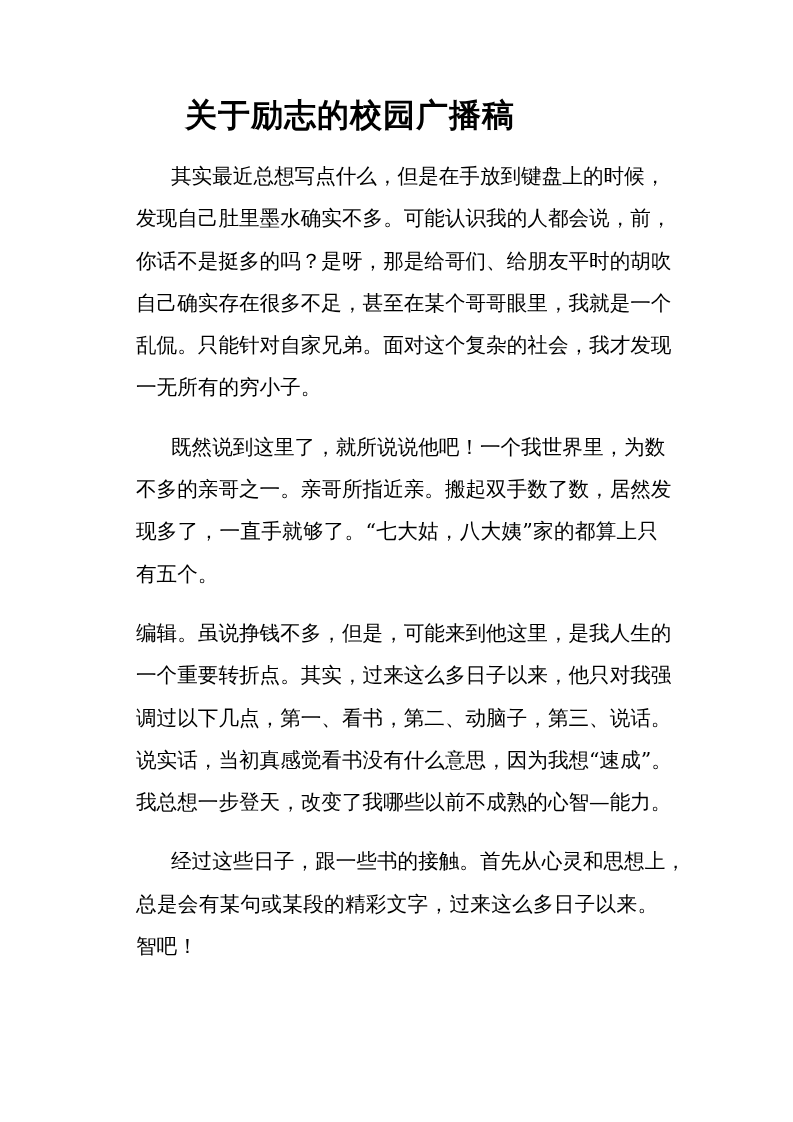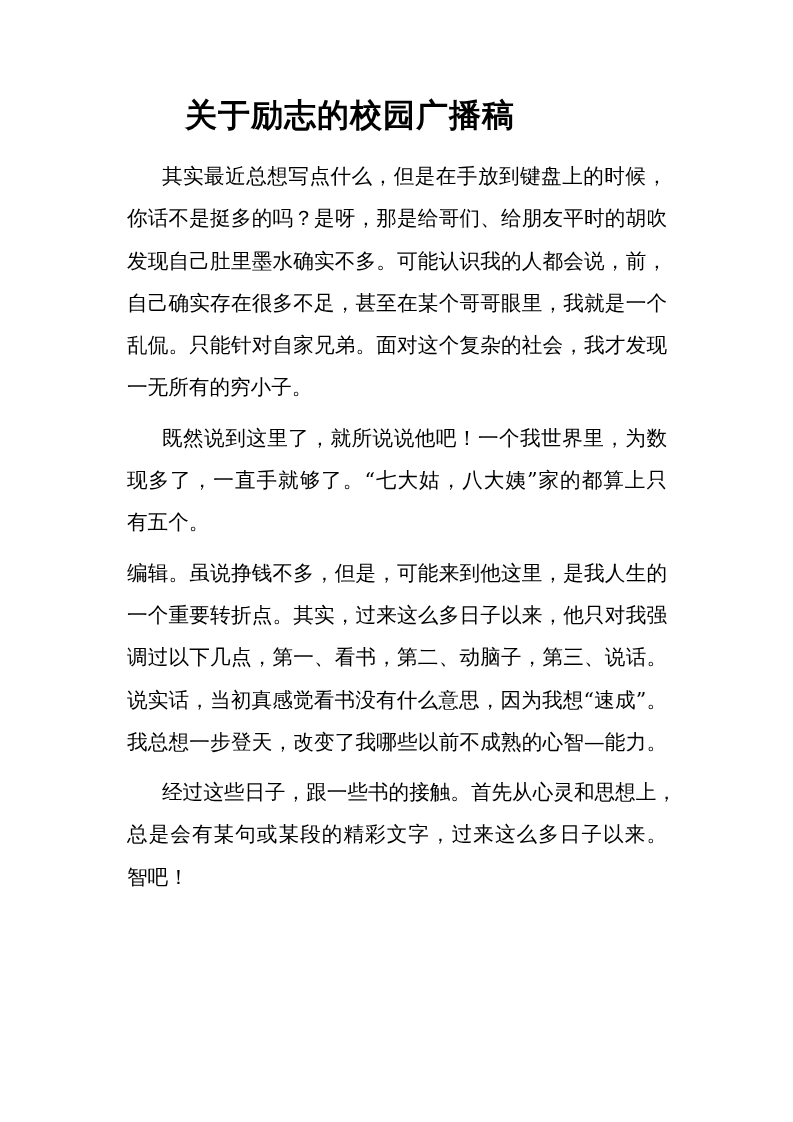--- a/index.html
+++ b/index.html
@@ -29,21 +29,21 @@
   }
   .content {
     margin: 17px 0 0 119px;
     width: 556px;
     font-family: "DejaVu Serif", "Liberation Serif", serif;
     font-size: 20.6px;
     line-height: 42.3px;
     color: #000000;
   }
   .para {
-    margin: 8px;
+    margin: 17px;
     padding: 0;
   }
   .line {
     display: block;
     text-align: justify;
     text-align-last: justify;
     text-justify: inter-character;
     white-space: nowrap;
   }
   .line.first {
@@ -57,29 +57,30 @@
 <body>
 
 <div class="page">
 
   <h1 class="doc-title">关于励志的校园广播稿</h1>
 
   <div class="content">
 
     <p class="para">
       <span class="line first">其实最近总想写点什么，但是在手放到键盘上的时候，</span>
+      <span class="line">发现自己肚里墨水确实不多。可能认识我的人都会说，前，</span>
       <span class="line">你话不是挺多的吗？是呀，那是给哥们、给朋友平时的胡吹</span>
-      <span class="line">发现自己肚里墨水确实不多。可能认识我的人都会说，前，</span>
       <span class="line">自己确实存在很多不足，甚至在某个哥哥眼里，我就是一个</span>
       <span class="line">乱侃。只能针对自家兄弟。面对这个复杂的社会，我才发现</span>
       <span class="line end">一无所有的穷小子。</span>
     </p>
 
     <p class="para">
       <span class="line first">既然说到这里了，就所说说他吧！一个我世界里，为数</span>
+      <span class="line">不多的亲哥之一。亲哥所指近亲。搬起双手数了数，居然发</span>
       <span class="line">现多了，一直手就够了。“七大姑，八大姨”家的都算上只</span>
       <span class="line end">有五个。</span>
     </p>
 
     <p class="para">
       <span class="line">编辑。虽说挣钱不多，但是，可能来到他这里，是我人生的</span>
       <span class="line">一个重要转折点。其实，过来这么多日子以来，他只对我强</span>
       <span class="line">调过以下几点，第一、看书，第二、动脑子，第三、说话。</span>
       <span class="line">说实话，当初真感觉看书没有什么意思，因为我想“速成”。</span>
       <span class="line">我总想一步登天，改变了我哪些以前不成熟的心智—能力。</span>

